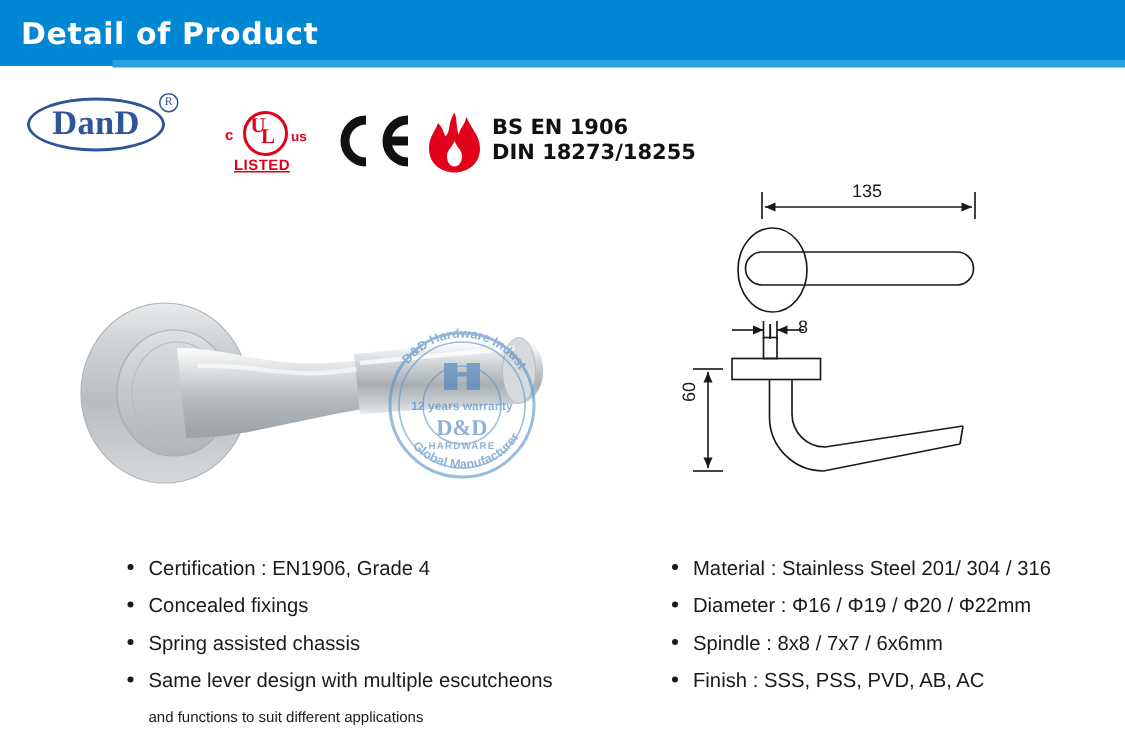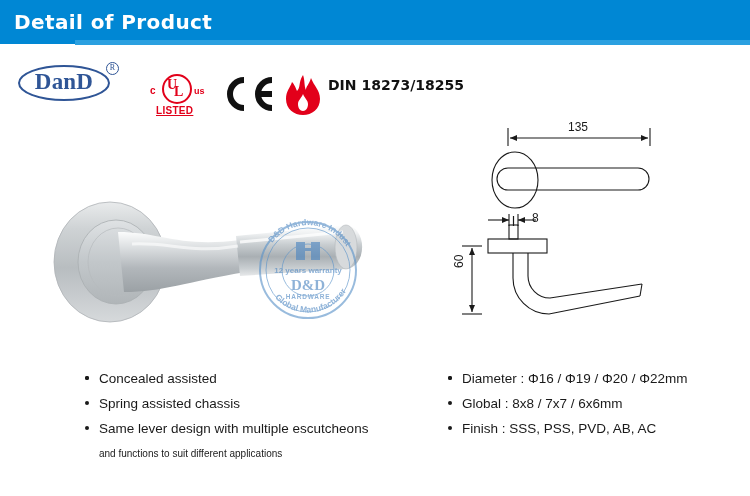--- a/index.html
+++ b/index.html
@@ -266,20 +266,21 @@
   </div>
 
   <div class="flame-mark">
     <svg width="38" height="42" viewBox="0 0 38 42">
       <path d="M19 1 C14 9 17 13 13 17 C11 12 10 10 8 8 C6 14 2 17 2 25 C2 35 10 41 19 41 C28 41 36 35 36 25 C36 16 30 12 27 4 C25 11 22 12 22 16 C20 12 21 6 19 1 Z" fill="#e2001a"></path>
       <path d="M19 20 C17 25 14 26 14 30 C14 34 16 37 19 37 C22 37 24 34 24 30 C24 26 21 25 19 20 Z" fill="#ffffff"></path>
     </svg>
   </div>
 
   <div class="bsen-text">
+    <div>BS EN 1906</div>
     <div>DIN 18273/18255</div>
   </div>
 </div>
 
 <div class="photo-area">
   <svg width="340" height="175" viewBox="0 0 340 175">
     <defs>
       <linearGradient id="roseGrad" x1="0" y1="0" x2="0" y2="1">
         <stop offset="0%" stop-color="#e9ebec"></stop>
         <stop offset="22%" stop-color="#cfd3d5"></stop>
@@ -385,45 +386,47 @@
   </svg>
 
   <div class="dim-label dim-135">135</div>
   <div class="dim-label dim-8">8</div>
   <div class="dim-label dim-60">60</div>
 </div>
 
 <div class="specs-left">
   <div class="spec-item">
     <span class="dot"></span>
-  </div>
-  <div class="spec-item">
-    <span class="dot"></span>
-    <span>Concealed assisted</span>
+    <span>Certification : EN1906, Grade 4</span>
+  </div>
+  <div class="spec-item">
+    <span class="dot"></span>
+    <span>Concealed fixings</span>
   </div>
   <div class="spec-item">
     <span class="dot"></span>
     <span>Spring assisted chassis</span>
   </div>
   <div class="spec-item">
     <span class="dot"></span>
     <span>Same lever design with multiple escutcheons</span>
   </div>
   <div class="spec-cont">and functions to suit different applications</div>
 </div>
 
 <div class="specs-right">
   <div class="spec-item">
     <span class="dot"></span>
+    <span>Material : Stainless Steel 201/ 304 / 316</span>
   </div>
   <div class="spec-item">
     <span class="dot"></span>
     <span>Diameter : Φ16 / Φ19 / Φ20 / Φ22mm</span>
   </div>
   <div class="spec-item">
     <span class="dot"></span>
-    <span>Global : 8x8 / 7x7 / 6x6mm</span>
+    <span>Spindle : 8x8 / 7x7 / 6x6mm</span>
   </div>
   <div class="spec-item">
     <span class="dot"></span>
     <span>Finish : SSS, PSS, PVD, AB, AC</span>
   </div>
 </div>
 
 </body></html>

